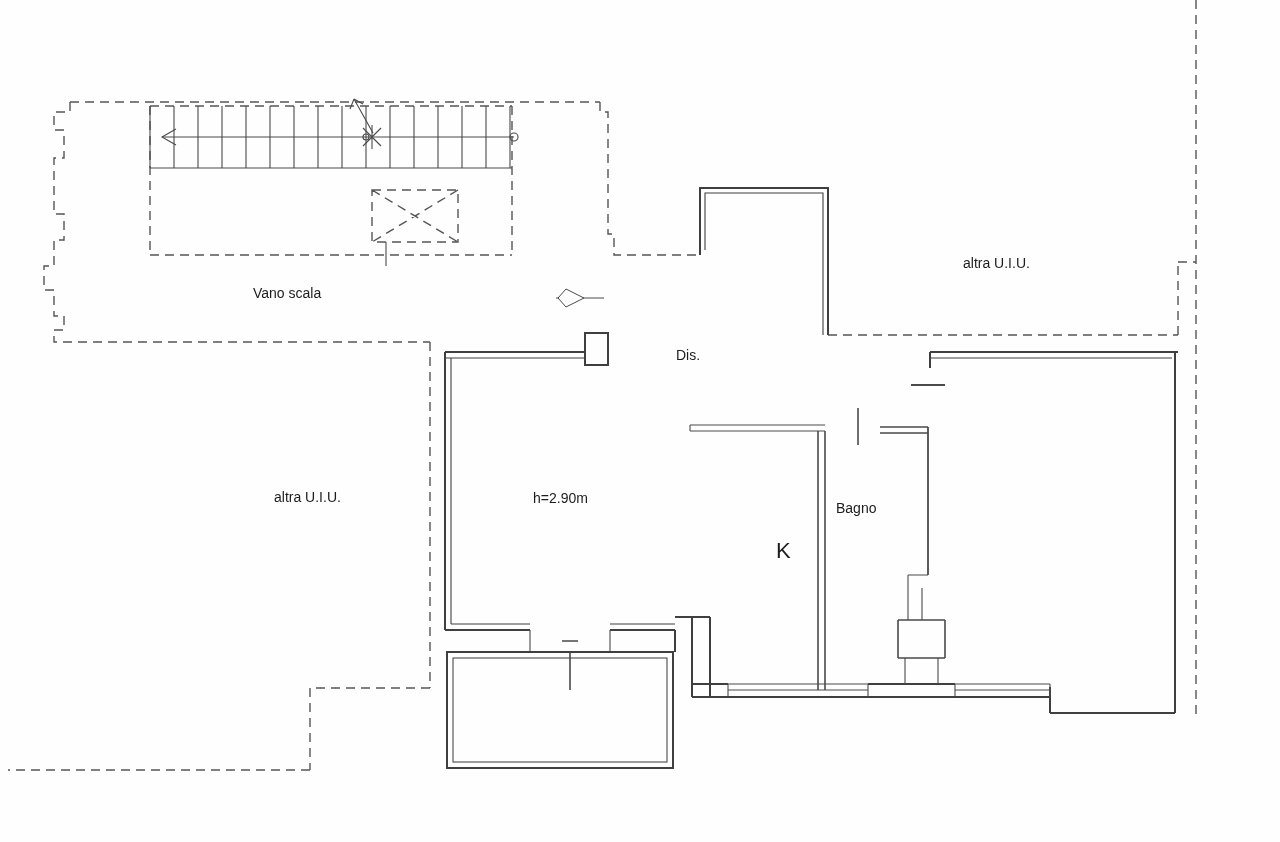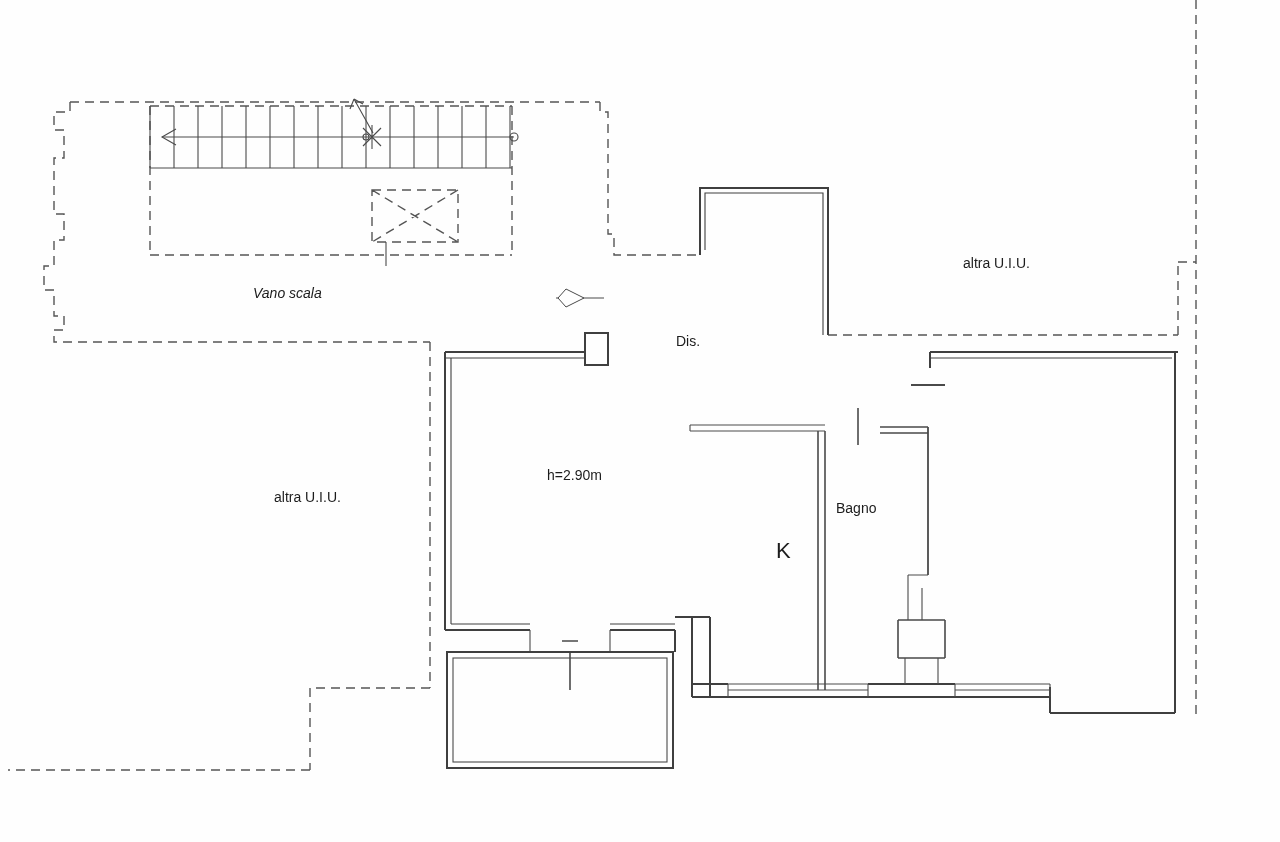--- a/index.html
+++ b/index.html
@@ -129,26 +129,26 @@
       <path d="M530,630 V652 M610,630 V652"></path>
       <path d="M562,641 H578 M570,652 V690" style="stroke-width:1.6"></path>
     </g>
 
     <g>
       <rect x="447" y="652" width="226" height="116" style="fill:none;stroke:#3f3f3f;stroke-width:2"></rect>
       <rect x="453" y="658" width="214" height="104" style="fill:none;stroke:#4a4a4a;stroke-width:1.1"></rect>
     </g>
   </svg>
 
-  <span class="plan-label" style="left:253px;top:286px;font-style:italic;">Vano scala</span>
+  <span class="plan-label" style="left:253px;top:286px;">Vano scala</span>
 
   <span class="plan-label" style="left:963px;top:256px;">altra U.I.U.</span>
 
-  <span class="plan-label" style="left:676px;top:334px;">Dis.</span>
+  <span class="plan-label" style="left:676px;top:348px;">Dis.</span>
 
   <span class="plan-label" style="left:274px;top:490px;">altra U.I.U.</span>
 
-  <span class="plan-label" style="left:533px;top:468px;margin-left:14px;">h=2.90m</span>
+  <span class="plan-label" style="left:533px;top:491px;">h=2.90m</span>
 
   <span class="plan-label" style="left:836px;top:501px;">Bagno</span>
 
   <span class="plan-label" style="left:776px;top:540px;font-size:22px;">K</span>
 </div>
 
 </body></html>

